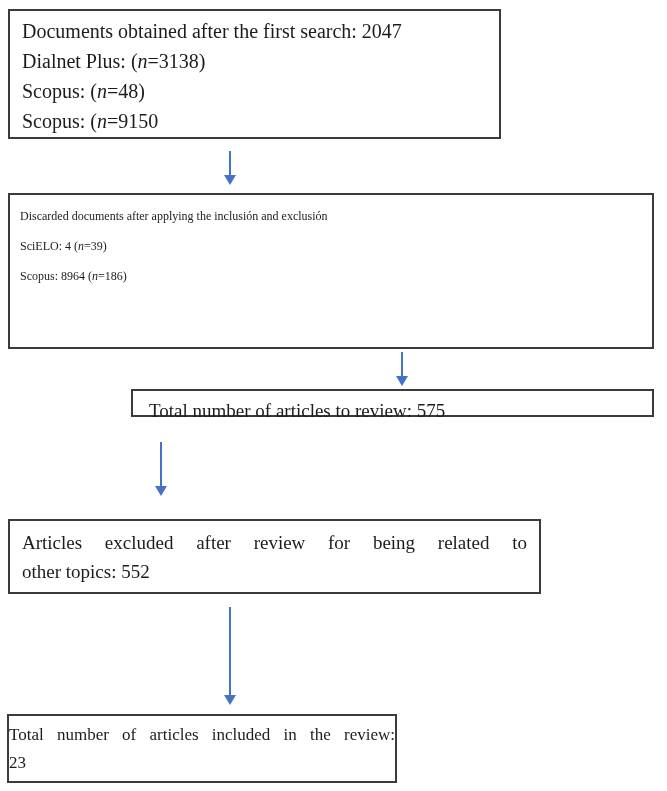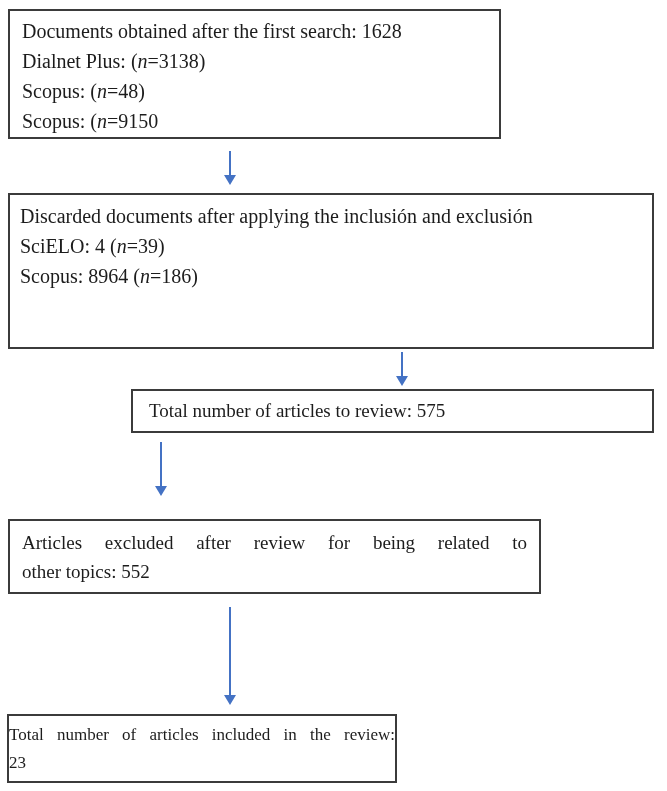--- a/index.html
+++ b/index.html
@@ -30,24 +30,24 @@
     text-align-last: justify;
   }
   #box1 {
     left: 8px; top: 9px; width: 493px; height: 130px;
     padding: 5px 12px;
     font-size: 20px; line-height: 30px;
   }
   #box2 {
     left: 8px; top: 193px; width: 646px; height: 156px;
     padding: 6px 10px;
-    font-size: 20px; line-height: 30px;
+    font-size: 12px; line-height: 30px;
   }
   #box3 {
-    left: 131px; top: 389px; width: 523px; height: 44px;
+    left: 131px; top: 389px; width: 523px; height: 28px;
     padding: 5px 16px;
     font-size: 19px; line-height: 30px;
   }
   #box4 {
     left: 8px; top: 519px; width: 533px; height: 75px;
     padding: 7px 12px;
     font-size: 19px; line-height: 29px;
   }
   #box5 {
     left: 7px; top: 714px; width: 390px; height: 69px;
@@ -78,21 +78,21 @@
   #arrow3 .shaft { height: 44px; }
   #arrow4 { left: 224px; top: 607px; }
   #arrow4 .shaft { height: 88px; }
 </style>
 </head>
 <body>
 
 <div id="canvas">
 
   <div class="fbox" id="box1">
-    <div class="line"><span>Documents obtained after the first search: 1628</span></div>
+    <div class="line"><span>Documents obtained after the first search: 2047</span></div>
     <div class="line"><span>Dialnet Plus: (</span><span class="it">n</span><span>=3138)</span></div>
     <div class="line"><span>Scopus: (</span><span class="it">n</span><span>=48)</span></div>
     <div class="line"><span>Scopus: (</span><span class="it">n</span><span>=9150</span></div>
   </div>
 
   <div class="arrow" id="arrow1">
     <div class="shaft"></div>
     <div class="head"></div>
   </div>
 

